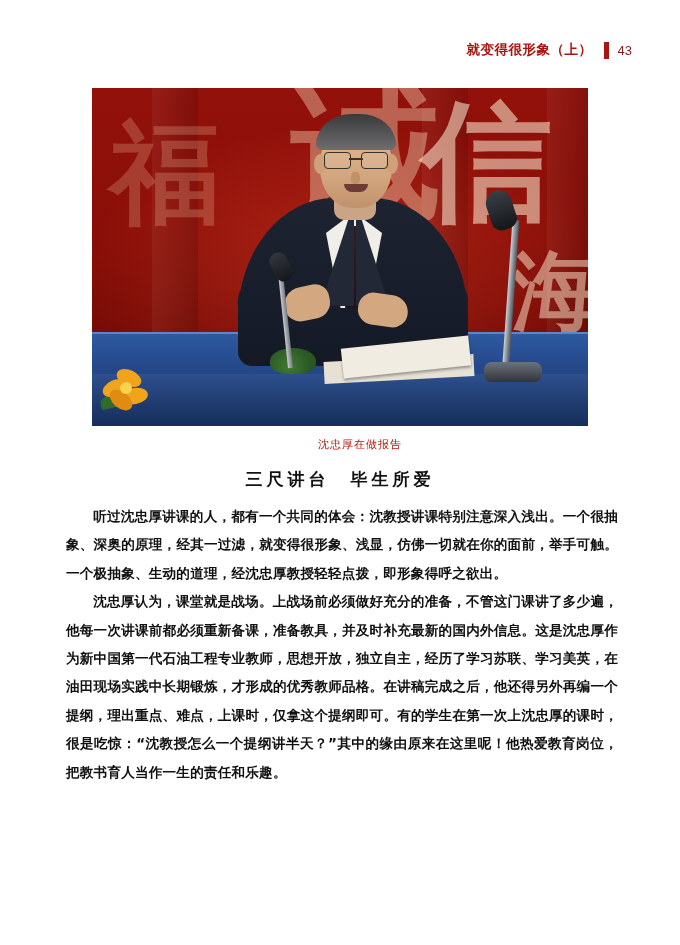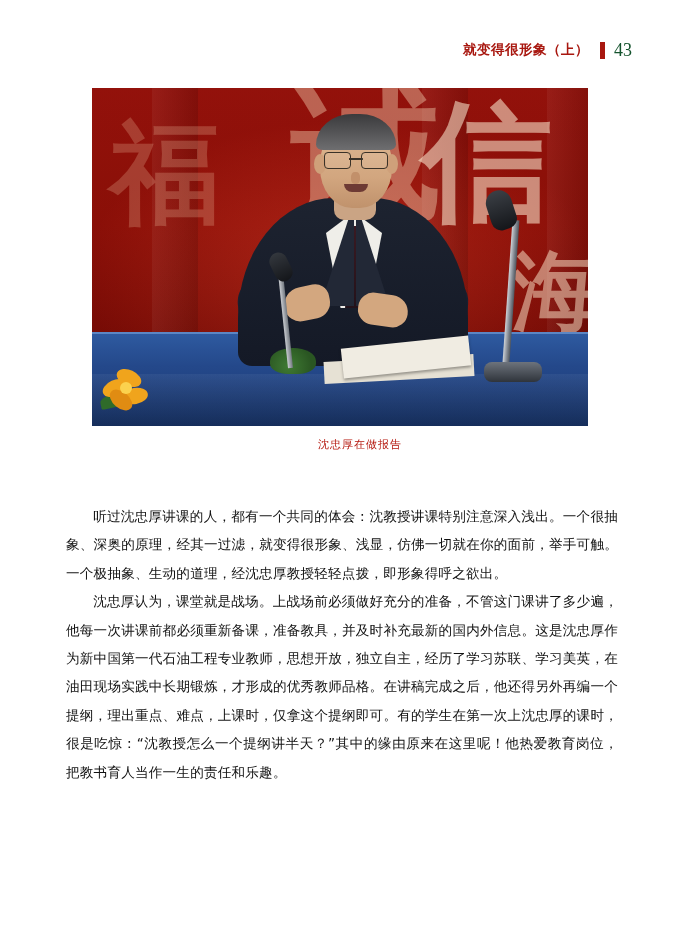--- a/index.html
+++ b/index.html
@@ -40,23 +40,23 @@
     letter-spacing: 0.5px;
     font-family: "DejaVu Sans", "Liberation Sans", sans-serif;
   }
   .header-rule {
     width: 5px;
     height: 17px;
     background: #a8170f;
     margin: 0 9px 0 11px;
   }
   .header-page {
-    font-size: 18px;
-    color: #14532d;
-    font-family: Liberation Serif, serif;
+    font-size: 13px;
+    color: #7f1d1d;
+    font-family: Liberation Sans, sans-serif;
   }
 
   
   .photo-wrap {
     position: absolute;
     left: 92px;
     top: 88px;
     width: 496px;
     height: 338px;
     overflow: hidden;
@@ -325,20 +325,21 @@
     letter-spacing: 4px;
     font-family: "DejaVu Serif", "Liberation Serif", serif;
   }
 
   
   .body {
     position: absolute;
     left: 66px;
     top: 502px;
     width: 552px;
+    font-weight: bold;
   }
   .body p {
     margin: 0 0 0 0;
     text-indent: 2em;
     font-size: 13.6px;
     line-height: 28.4px;
     text-align: justify;
     text-justify: inter-character;
     color: #111111;
     font-family: "DejaVu Sans", "Liberation Sans", sans-serif;
@@ -411,19 +412,20 @@
         <span class="petal p2"></span>
         <span class="petal p3"></span>
         <span class="petal p4"></span>
         <span class="core"></span>
       </div>
     </div>
   </div>
 
   <div class="caption">沈忠厚在做报告</div>
 
+  <div class="section-title">三尺讲台　毕生所爱</div>
 
   <div class="body">
     <p>听过沈忠厚讲课的人，都有一个共同的体会：沈教授讲课特别注意深入浅出。一个很抽象、深奥的原理，经其一过滤，就变得很形象、浅显，仿佛一切就在你的面前，举手可触。一个极抽象、生动的道理，经沈忠厚教授轻轻点拨，即形象得呼之欲出。</p>
     <p>沈忠厚认为，课堂就是战场。上战场前必须做好充分的准备，不管这门课讲了多少遍，他每一次讲课前都必须重新备课，准备教具，并及时补充最新的国内外信息。这是沈忠厚作为新中国第一代石油工程专业教师，思想开放，独立自主，经历了学习苏联、学习美英，在油田现场实践中长期锻炼，才形成的优秀教师品格。在讲稿完成之后，他还得另外再编一个提纲，理出重点、难点，上课时，仅拿这个提纲即可。有的学生在第一次上沈忠厚的课时，很是吃惊：“沈教授怎么一个提纲讲半天？”其中的缘由原来在这里呢！他热爱教育岗位，把教书育人当作一生的责任和乐趣。</p>
   </div>
 
 </div>
 
 </body></html>

